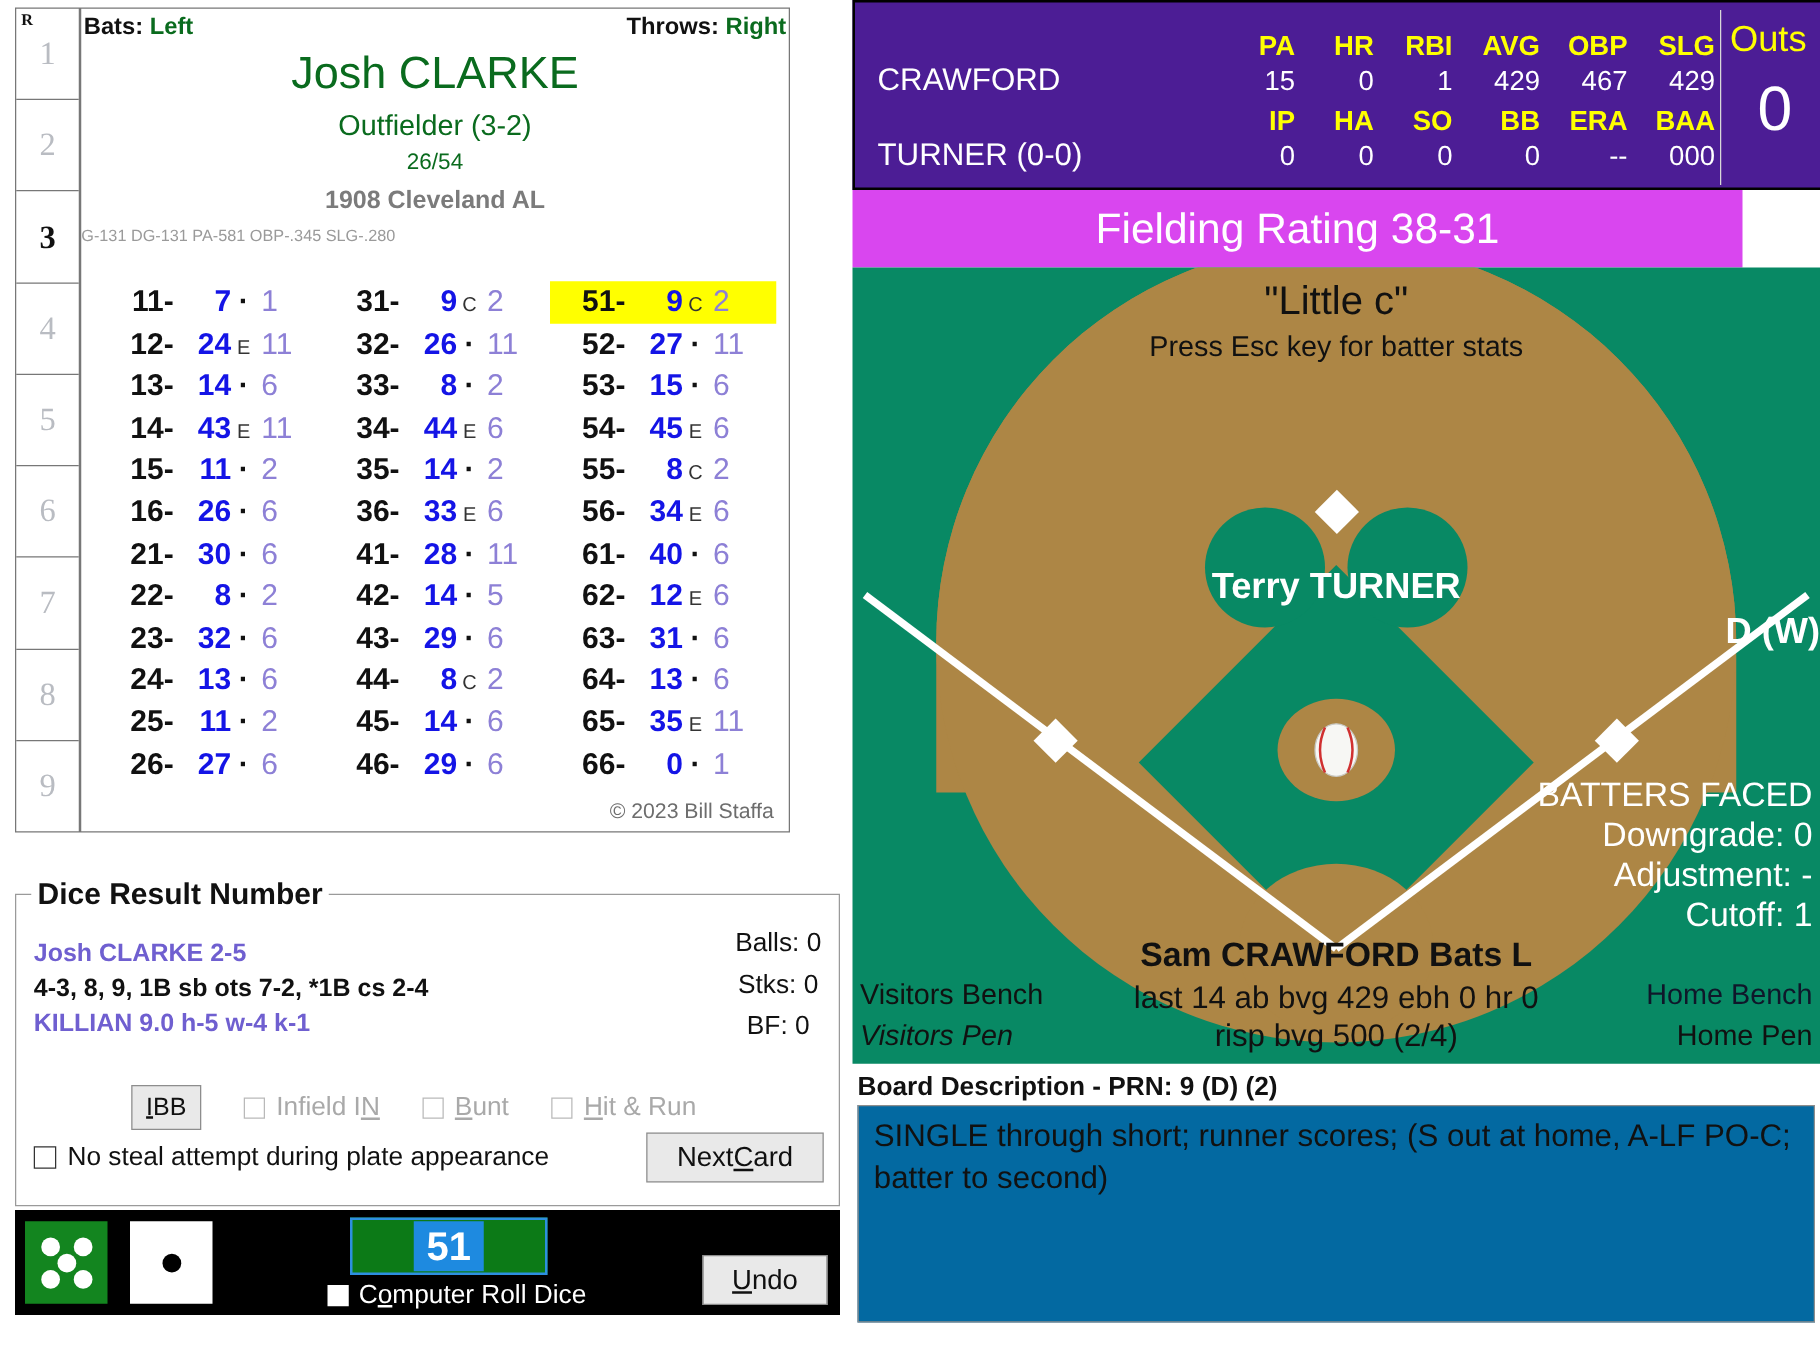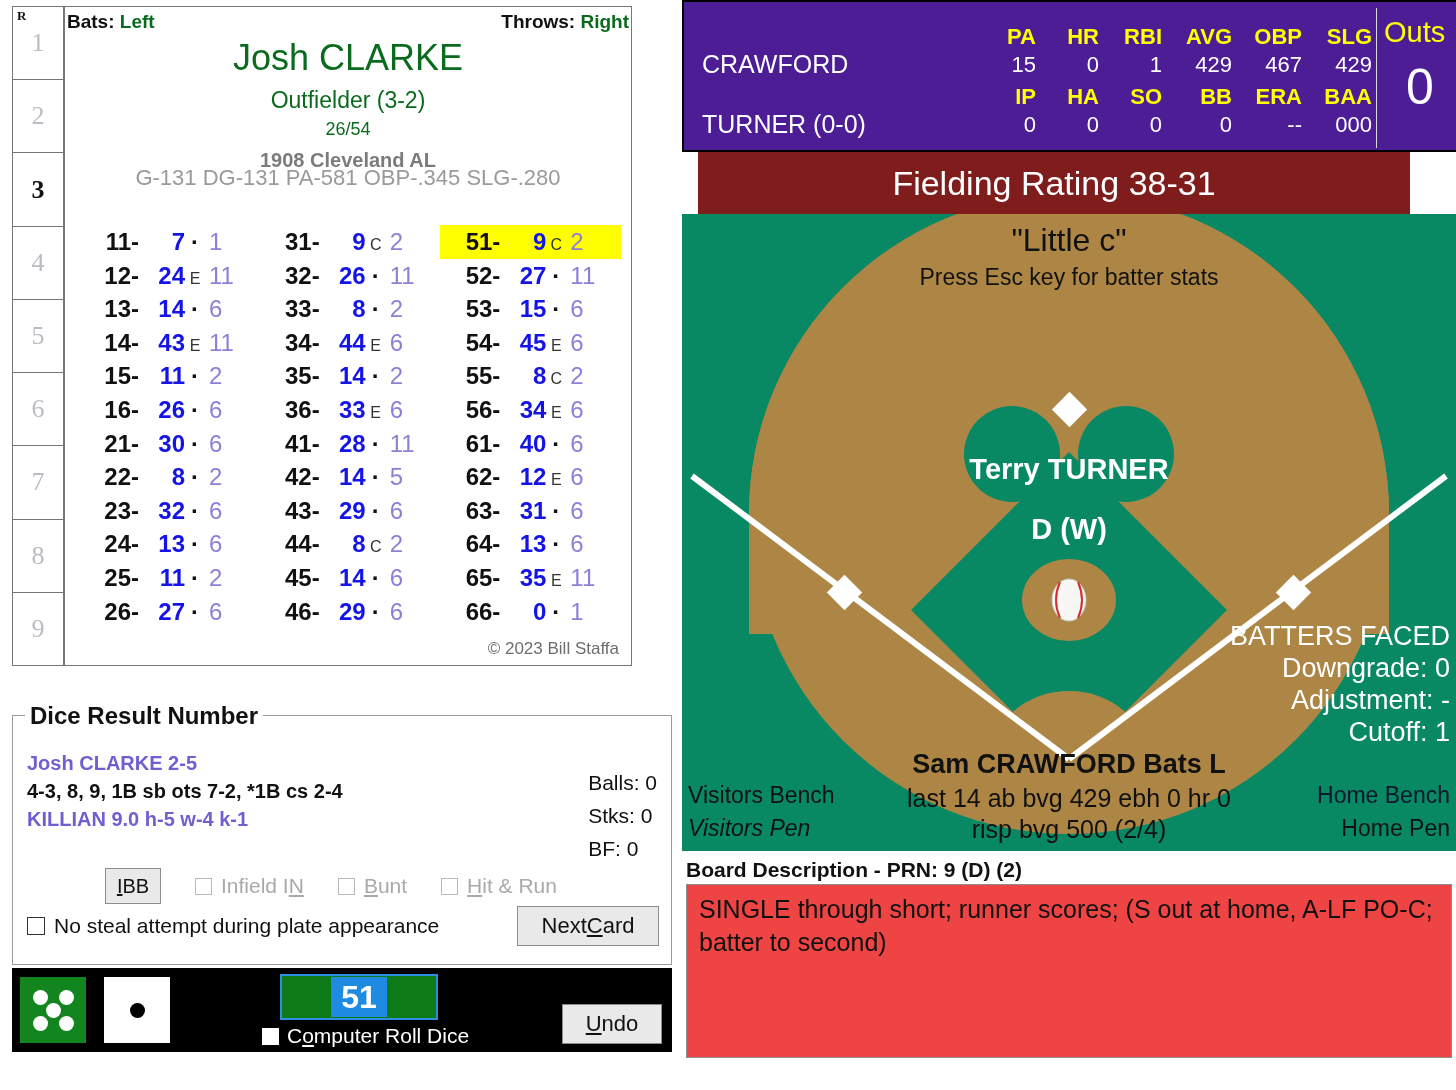--- a/index.html
+++ b/index.html
@@ -54,22 +54,22 @@
   }
   #pfrac{
     position:absolute;top:112px;width:100%;text-align:center;
     font-size:18px;color:#0a6b1e;
   }
   #pteam{
     position:absolute;top:142px;width:100%;text-align:center;
     font-size:20px;color:#7b7b7b;font-weight:bold;
   }
   #pstats{
-    position:absolute;top:158px;width:100%;text-align:center;
-    font-size:22px;color:#9a9a9a;
+    position:absolute;top:174px;width:100%;
+    font-size:13px;color:#9a9a9a;
   }
   #dice-table{
     position:absolute;left:14px;top:218px;right:10px;
     display:flex;gap:0;
   }
   .dcol{flex:1 1 33.33%;}
   .drow{
     display:flex;align-items:baseline;height:33.6px;
     font-size:24px;line-height:33.6px;white-space:nowrap;
   }
@@ -94,22 +94,22 @@
   #drn-title{
     position:absolute;left:12px;top:-14px;background:#fff;padding:0 5px;
     font-size:24px;font-weight:bold;color:#111;
   }
   #drn-l1{position:absolute;left:14px;top:36px;font-size:20px;
           font-weight:bold;color:#6f5fd0;}
   #drn-l2{position:absolute;left:14px;top:64px;font-size:20px;
           font-weight:bold;color:#111;}
   #drn-l3{position:absolute;left:14px;top:92px;font-size:20px;
           font-weight:bold;color:#6f5fd0;}
-  #counts{position:absolute;right:14px;top:22px;text-align:left;
-          font-size:21px;color:#111;line-height:33px;margin-top:28px;}
+  #counts{position:absolute;right:14px;top:22px;text-align:center;
+          font-size:21px;color:#111;line-height:33px;}
 
   #ibb-row{position:absolute;left:0;top:152px;width:100%;
            display:flex;align-items:center;}
   #ibb-btn{
     margin-left:92px;width:54px;height:34px;border:1px solid #8d8d8d;
     background:#e9e9e9;font-size:20px;color:#111;
     display:flex;align-items:center;justify-content:center;cursor:pointer;
   }
   .ck-opt{display:flex;align-items:center;font-size:21px;color:#a9a9a9;
           margin-left:34px;}
@@ -163,53 +163,53 @@
   #sb-div{position:absolute;left:692px;top:6px;width:1px;height:140px;background:#d8d8d8;}
   .sb-hdr{position:absolute;color:#ffff00;font-weight:bold;font-size:22px;
           text-align:right;}
   .sb-val{position:absolute;color:#fff;font-size:22px;text-align:right;}
   .sb-name{position:absolute;color:#fff;font-size:25px;left:18px;}
   #outs-lab{position:absolute;left:700px;top:14px;color:#ffff00;
             font-size:29px;font-weight:normal;}
   #outs-val{position:absolute;left:722px;top:56px;color:#fff;font-size:50px;}
 
   #fieldrating{
-    position:absolute;left:16px;top:152px;width:712px;height:62px;
-    background:#7f1d1d;color:#fff;font-size:34px;
+    position:absolute;left:0;top:152px;width:712px;height:62px;
+    background:#d946ef;color:#fff;font-size:34px;
     display:flex;align-items:center;justify-content:center;
   }
 
   #field{
     position:absolute;left:0;top:214px;width:774px;height:637px;
     background:#088964;overflow:hidden;
   }
   #field svg{position:absolute;left:0;top:0;}
   .fld-txt{position:absolute;white-space:nowrap;}
   #little-c{top:8px;width:100%;text-align:center;font-size:32px;color:#111;}
   #press-esc{top:50px;width:100%;text-align:center;font-size:23px;color:#111;}
   #fielder-name{top:239px;width:100%;text-align:center;font-size:29px;
                 color:#fff;font-weight:bold;}
-  #fielder-pos{top:275px;width:100%;text-align:center;font-size:29px;
-               color:#fff;font-weight:bold;margin-top:24px;}
+  #fielder-pos{top:275px;width:100%;text-align:right;font-size:29px;
+               color:#fff;font-weight:bold;}
   #bf-block{right:6px;top:406px;text-align:right;color:#fff;font-size:27px;
             line-height:32px;}
   #batter-name{top:535px;width:100%;text-align:center;font-size:27px;
                color:#111;font-weight:bold;}
   #batter-l2{top:570px;width:100%;text-align:center;font-size:25px;color:#111;}
   #batter-l3{top:601px;width:100%;text-align:center;font-size:25px;color:#111;}
   #vis-bench{left:6px;top:568px;font-size:23px;color:#111;}
   #vis-pen{left:6px;top:601px;font-size:23px;color:#111;font-style:italic;}
   #home-bench{right:6px;top:568px;font-size:23px;color:#0f172a;}
   #home-pen{right:6px;top:601px;font-size:23px;color:#111;}
 
   #bd-title{position:absolute;left:4px;top:858px;font-size:21px;
             font-weight:bold;color:#111;}
   #bd-box{
     position:absolute;left:4px;top:884px;width:766px;height:174px;
-    border:1px solid #8d8d8d;background:#ef4444;box-sizing:border-box;
+    border:1px solid #8d8d8d;background:#0369a1;box-sizing:border-box;
     padding:8px 12px;font-size:25px;color:#111;line-height:33px;
   }
 </style>
 </head>
 <body>
 
 <div id="left-col">
 
   <div id="inning-strip">
     <span id="inn-head">R</span>

